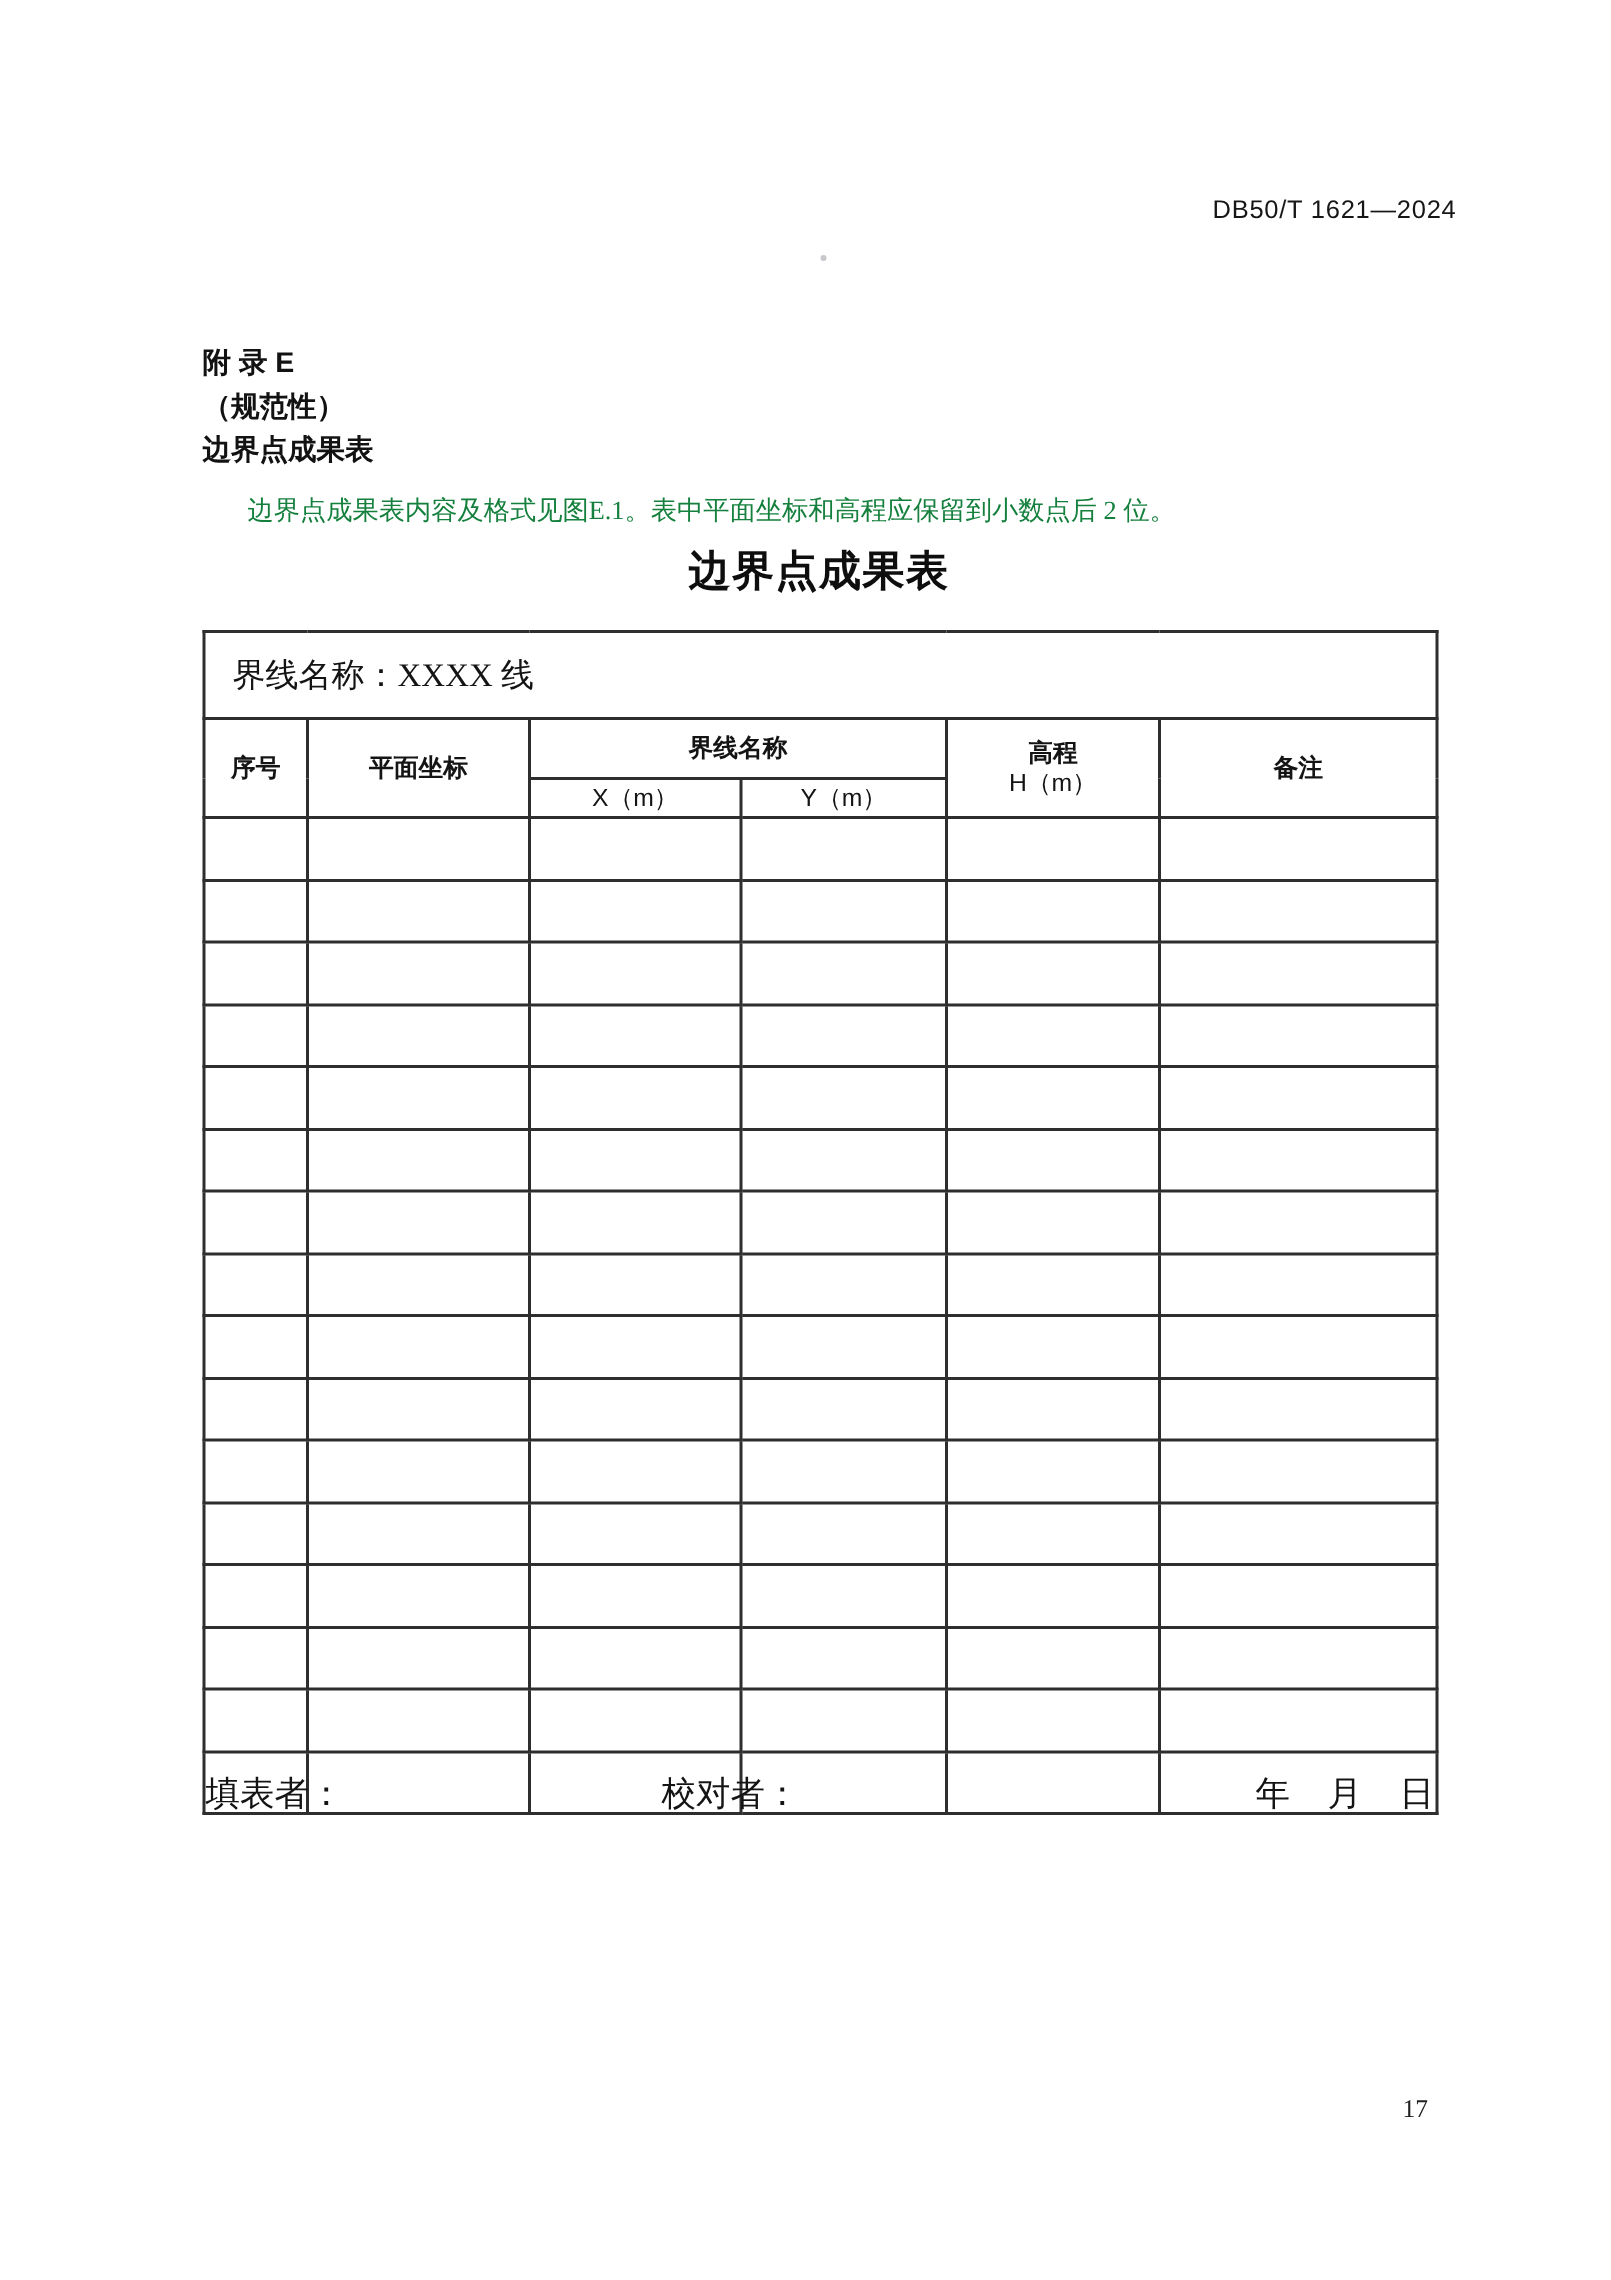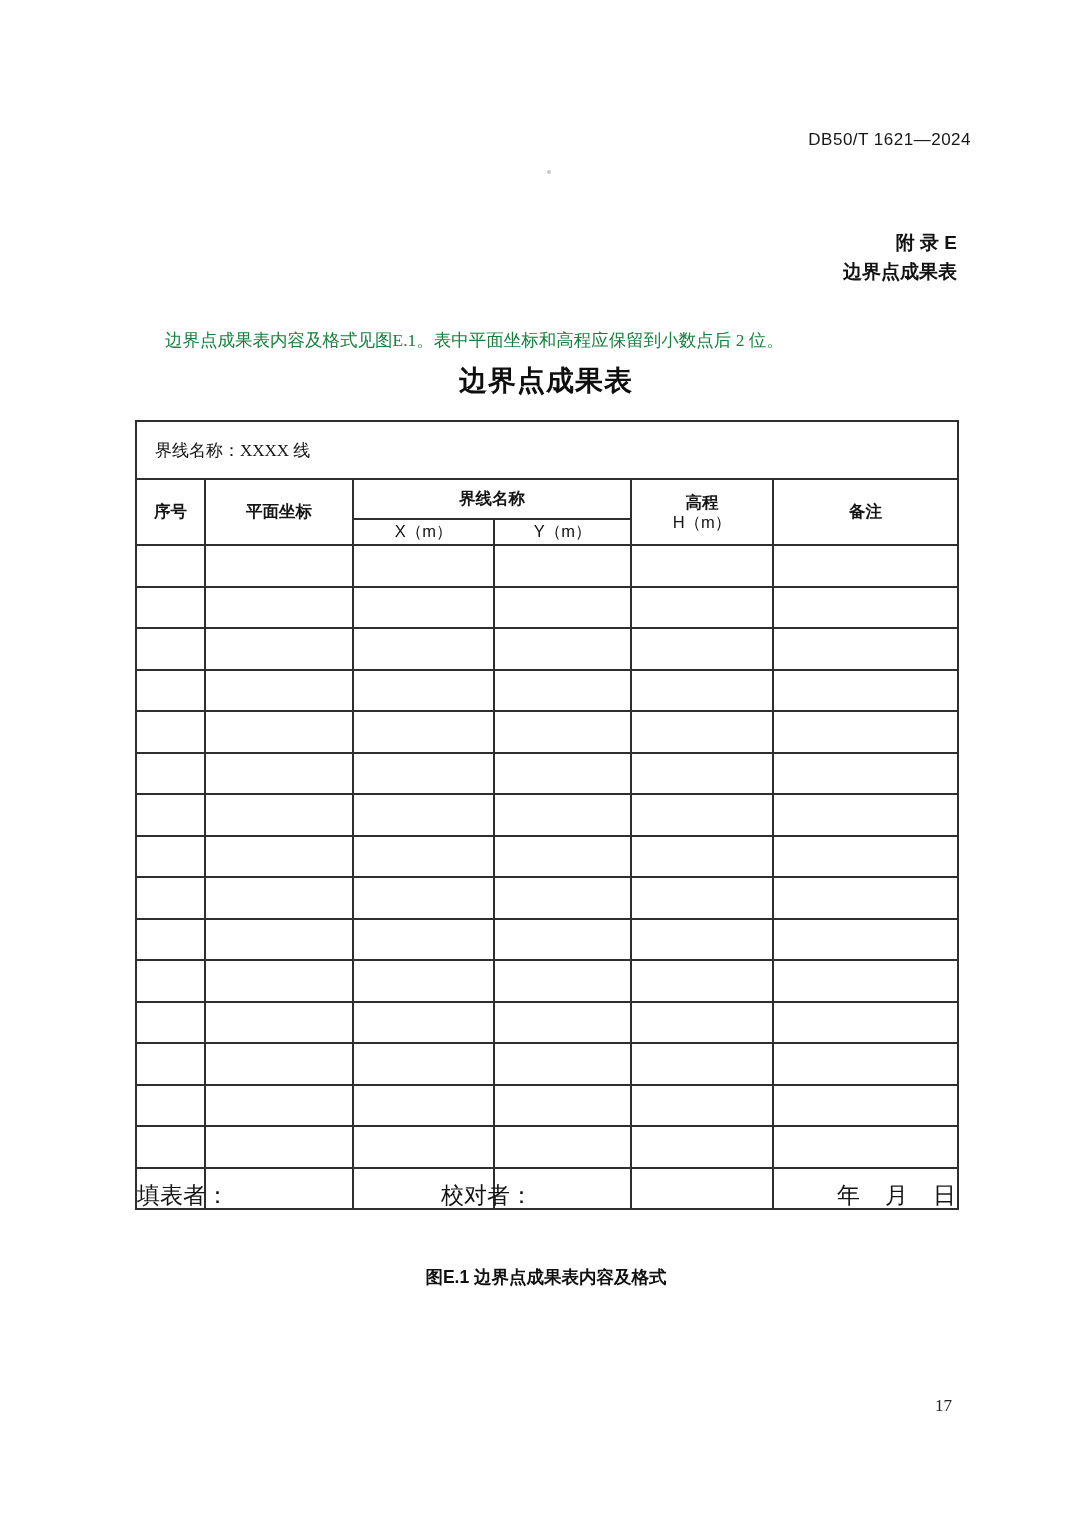--- a/index.html
+++ b/index.html
@@ -17,21 +17,21 @@
     font-family:"Liberation Sans", sans-serif;
     font-size:17px; letter-spacing:0.5px; color:#161616;
   }
   .speck {
     position:absolute; top:170px; left:547px;
     width:4px; height:4px; border-radius:50%;
     background:#c7c7cc;
   }
   .appendix-head {
     position:absolute; top:228px; left:135px; width:822px;
-    text-align:right;
+    text-align:left;
     font-family:"Liberation Sans", sans-serif;
     font-weight:bold; font-size:19px; color:#121212;
   }
   .appendix-head div { line-height:29px; }
   .intro {
     position:absolute; top:329px; left:137px; width:750px;
     font-size:17.5px; line-height:23px; text-indent:28px;
     color:#15803d;
   }
   .table-title {
@@ -45,21 +45,21 @@
     position:absolute; top:420px; left:135px; width:822px;
     border-collapse:collapse; table-layout:fixed;
   }
   table.results th, table.results td {
     border:2px solid #2e2e2e;
     text-align:center; vertical-align:middle;
     color:#141414;
   }
   tr.linename-row td {
     height:58px; text-align:left; padding-left:18px;
-    font-size:17px; font-family:"Liberation Serif", serif;
+    font-size:22px; font-family:"Liberation Serif", serif;
     font-weight:normal;
   }
   tr.header-row-1 th { height:40px; }
   tr.header-row-2 th { height:26px; }
   table.results th {
     font-family:"Liberation Sans", sans-serif;
     font-size:16.5px; font-weight:bold;
   }
   table.results th.sub { font-weight:normal; }
   th.elev-cell div { line-height:20px; }
@@ -91,20 +91,21 @@
 <body>
 
 <div class="page">
 
   <div class="doc-number">DB50/T 1621—2024</div>
 
   <div class="speck"></div>
 
   <div class="appendix-head">
     <div>附 录 E</div>
+    <div>（规范性）</div>
     <div>边界点成果表</div>
   </div>
 
   <p class="intro">边界点成果表内容及格式见图E.1。表中平面坐标和高程应保留到小数点后 2 位。</p>
 
   <div class="table-title">边界点成果表</div>
 
   <table class="results">
     <colgroup>
       <col style="width:69px">
@@ -266,17 +267,16 @@
   </table>
 
   <div class="table-footer">
     <span class="filler-label">填表者：</span>
     <span class="checker-label">校对者：</span>
     <span class="date-year">年</span>
     <span class="date-month">月</span>
     <span class="date-day">日</span>
   </div>
 
-  <div class="caption">图E.1 边界点成果表内容及格式</div>
 
   <div class="page-number">17</div>
 
 </div>
 
 </body></html>

